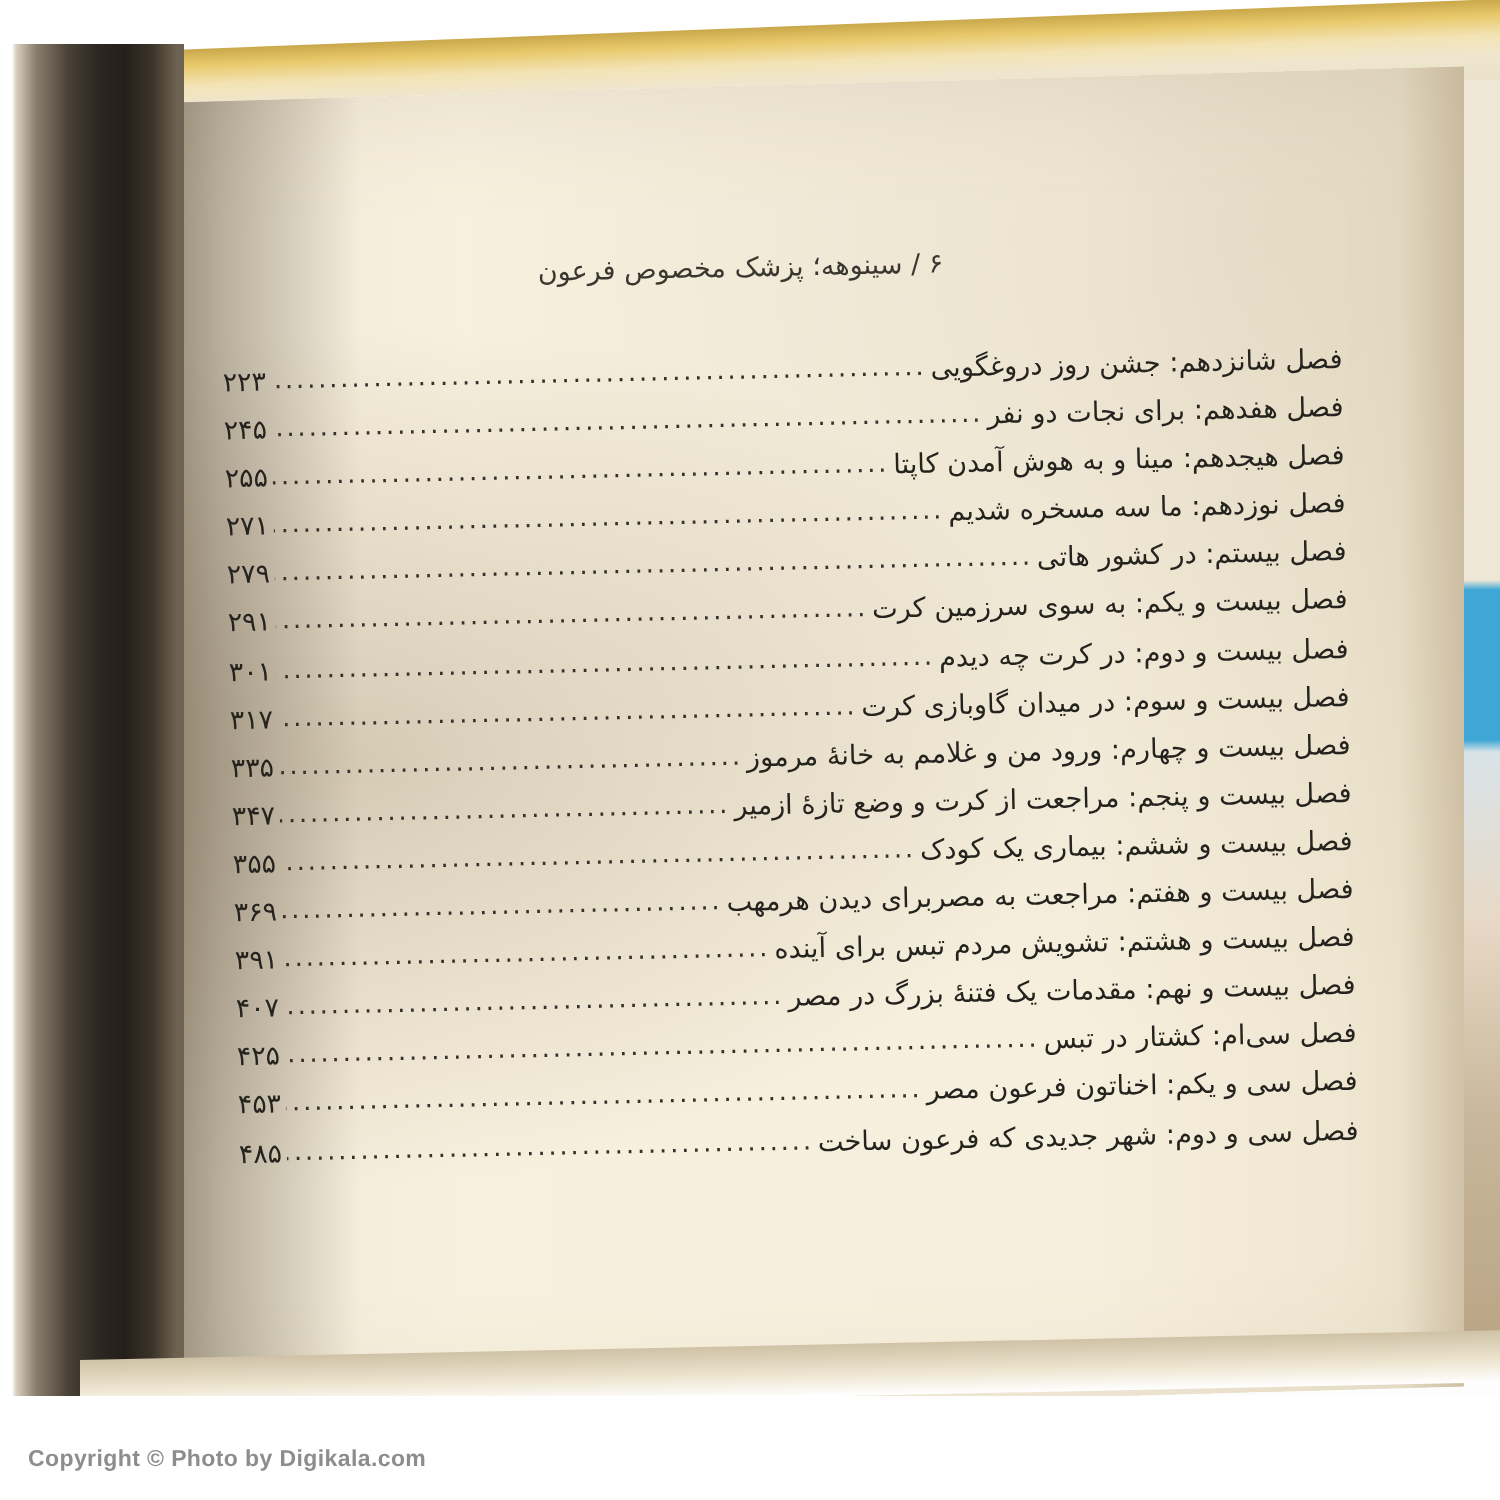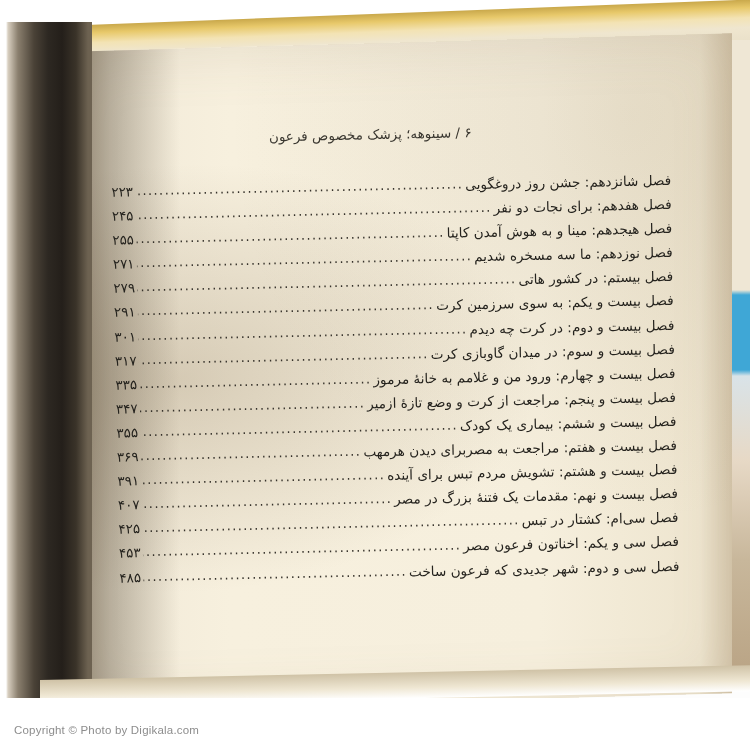--- a/index.html
+++ b/index.html
@@ -205,20 +205,21 @@
   
   .watermark {
     position: absolute;
     left: 14px;
     bottom: 14px;
     font-family: "Liberation Sans", sans-serif;
     font-size: 11.5px;
     color: #8d8d8d;
     letter-spacing: .2px;
     direction: ltr;
+    font-weight: bold;
   }
 </style>
 </head>
 <body>
 
 <div id="page">
 
   <div class="photo">
     <div class="top-white"></div>
     <div class="page-top-edge"></div>

